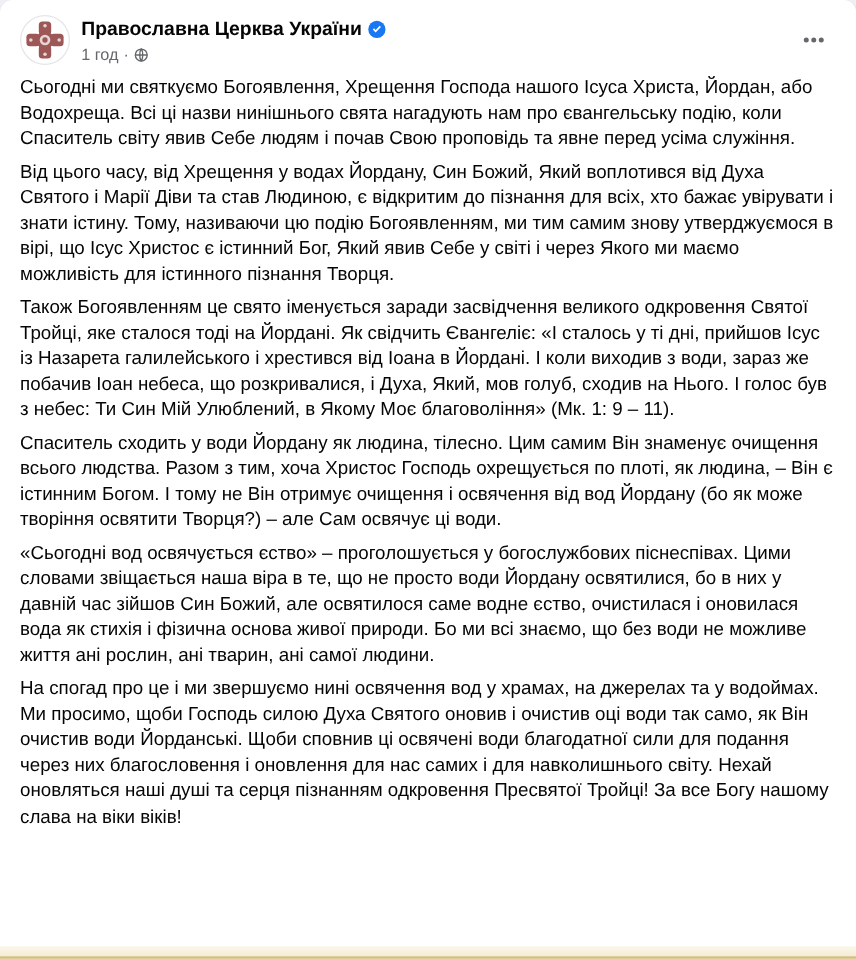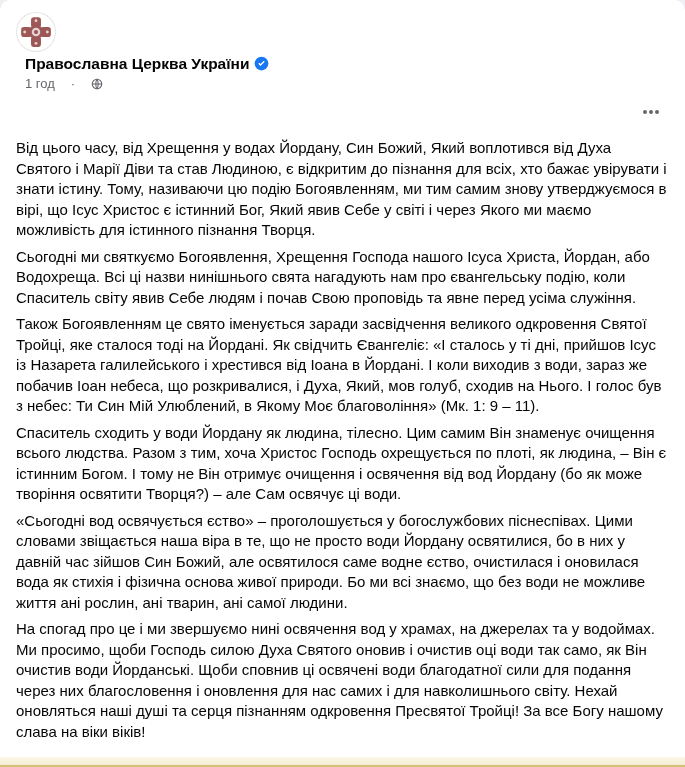--- a/index.html
+++ b/index.html
@@ -14,40 +14,39 @@
     width:685px;height:767px;
     background:#ffffff;
     border-radius:10px 10px 0 0;
     box-sizing:border-box;
     box-shadow:0 1px 2px rgba(0,0,0,.1);
   }
   
   .header{
     display:flex;align-items:flex-start;
     padding:12px 16px 4px 16px;
-    flex-direction:column;
   }
   .avatar{
     flex:0 0 auto;
     width:40px;height:40px;border-radius:50%;
     background:#fff;
     border:1px solid rgba(0,0,0,.1);
     display:flex;align-items:center;justify-content:center;
     box-sizing:border-box;
     cursor:pointer;
   }
   .header-text{margin-left:9px;flex:1 1 auto;min-width:0;padding-top:2px;}
   .name-row{display:flex;align-items:center;gap:5px;}
   .page-name{
     font-size:15.5px;font-weight:bold;color:#050505;
     line-height:19px;cursor:pointer;
   }
   .verified{display:inline-flex;align-items:center;}
   .meta-row{
-    display:flex;align-items:center;gap:16px;
+    display:flex;align-items:center;gap:4px;
     font-size:13px;color:#65676B;margin-top:3px;line-height:16px;
   }
   .timestamp{cursor:pointer;}
   .more-btn{
     margin-left:auto;flex:0 0 auto;
     background:none;border:none;padding:8px;margin-top:2px;
     border-radius:50%;cursor:pointer;line-height:0;
   }
   
   .post-body{
@@ -125,22 +124,22 @@
         <svg width="20" height="20" viewBox="0 0 20 20" fill="#65676B" aria-hidden="true">
           <circle cx="4" cy="10" r="2"></circle>
           <circle cx="10" cy="10" r="2"></circle>
           <circle cx="16" cy="10" r="2"></circle>
         </svg>
       </span>
     </button>
   </div>
 
   <div class="post-body">
+    <p>Сьогодні ми святкуємо Богоявлення, Хрещення Господа нашого Ісуса Христа, Йордан, або Водохреща. Всі ці назви нинішнього свята нагадують нам про євангельську подію, коли Спаситель світу явив Себе людям і почав Свою проповідь та явне перед усіма служіння.</p>
     <p>Від цього часу, від Хрещення у водах Йордану, Син Божий, Який воплотився від Духа Святого і Марії Діви та став Людиною, є відкритим до пізнання для всіх, хто бажає увірувати і знати істину. Тому, називаючи цю подію Богоявленням, ми тим самим знову утверджуємося в вірі, що Ісус Христос є істинний Бог, Який явив Себе у світі і через Якого ми маємо можливість для істинного пізнання Творця.</p>
-    <p>Сьогодні ми святкуємо Богоявлення, Хрещення Господа нашого Ісуса Христа, Йордан, або Водохреща. Всі ці назви нинішнього свята нагадують нам про євангельську подію, коли Спаситель світу явив Себе людям і почав Свою проповідь та явне перед усіма служіння.</p>
     <p>Також Богоявленням це свято іменується заради засвідчення великого одкровення Святої Тройці, яке сталося тоді на Йордані. Як свідчить Євангеліє: «І сталось у ті дні, прийшов Ісус із Назарета галилейського і хрестився від Іоана в Йордані. І коли виходив з води, зараз же побачив Іоан небеса, що розкривалися, і Духа, Який, мов голуб, сходив на Нього. І голос був з небес: Ти Син Мій Улюблений, в Якому Моє благовоління» (Мк. 1: 9 – 11).</p>
     <p>Спаситель сходить у води Йордану як людина, тілесно. Цим самим Він знаменує очищення всього людства. Разом з тим, хоча Христос Господь охрещується по плоті, як людина, – Він є істинним Богом. І тому не Він отримує очищення і освячення від вод Йордану (бо як може творіння освятити Творця?) – але Сам освячує ці води.</p>
     <p>«Сьогодні вод освячується єство» – проголошується у богослужбових піснеспівах. Цими словами звіщається наша віра в те, що не просто води Йордану освятилися, бо в них у давній час зійшов Син Божий, але освятилося саме водне єство, очистилася і оновилася вода як стихія і фізична основа живої природи. Бо ми всі знаємо, що без води не можливе життя ані рослин, ані тварин, ані самої людини.</p>
     <p>На спогад про це і ми звершуємо нині освячення вод у храмах, на джерелах та у водоймах. Ми просимо, щоби Господь силою Духа Святого оновив і очистив оці води так само, як Він очистив води Йорданські. Щоби сповнив ці освячені води благодатної сили для подання через них благословення і оновлення для нас самих і для навколишнього світу. Нехай оновляться наші душі та серця пізнанням одкровення Пресвятої Тройці! За все Богу нашому слава на віки віків!</p>
   </div>
 
   <div class="attachment-strip"></div>
 
 </div>
 

